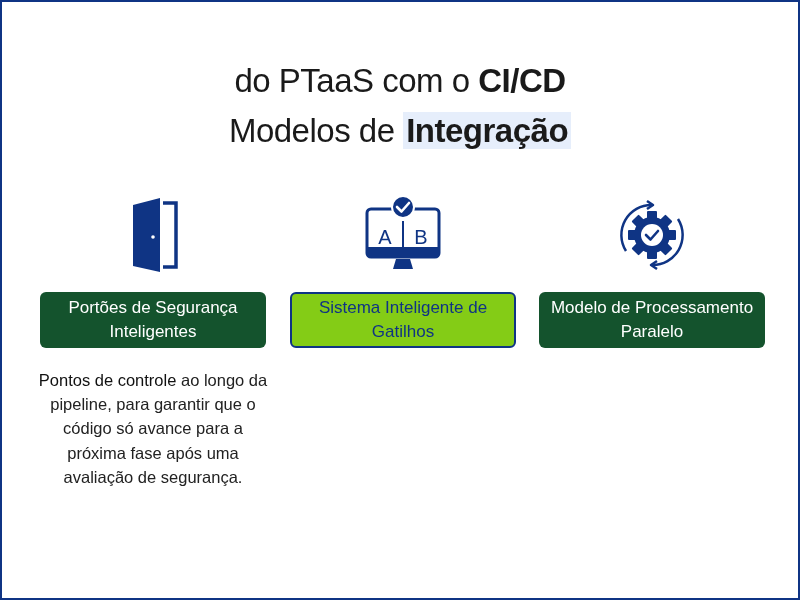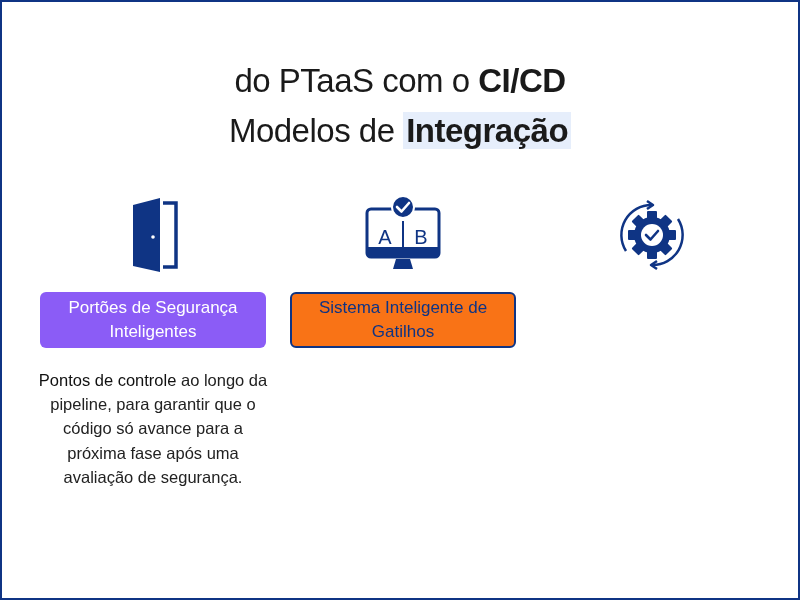--- a/index.html
+++ b/index.html
@@ -44,22 +44,22 @@
     .icon-wrap svg { display: block; }
 
     .label {
       margin: 12px auto 0; width: 226px; height: 56px;
       box-sizing: border-box;
       border-radius: 6px;
       display: flex; align-items: center; justify-content: center;
       font-size: 17px; line-height: 24px;
       padding: 0 4px;
     }
-    .label.filled { background: #8b5cf6; color: #ffffff; }
-    .label.outline { background: #f97316; color: #0f3484; border: 2px solid #0f3484; }
+    .label.filled { background: #14532d; color: #ffffff; }
+    .label.outline { background: #84cc16; color: #0f3484; border: 2px solid #0f3484; }
 
     .desc {
       margin: 20px auto 0; width: 230px;
       font-size: 16.5px; line-height: 24.2px;
       color: #222222;
     }
     .desc b { font-weight: 400; color: #111111; }
   </style>
 </head>
 <body>
@@ -116,13 +116,14 @@
           <rect x="-5" y="-24" width="10" height="10" rx="1"></rect>
           <rect x="-5" y="14" width="10" height="10" rx="1"></rect>
           <rect x="-24" y="-5" width="10" height="10" rx="1"></rect>
           <rect x="14" y="-5" width="10" height="10" rx="1"></rect>
         </g>
       </g>
       <circle cx="40" cy="40" r="11" fill="#ffffff"></circle>
       <polyline points="34,40 38.5,44.5 46,36" fill="none" stroke="#0f3484" stroke-width="2.6" stroke-linecap="round" stroke-linejoin="round"></polyline>
     </svg>
   </div>
+  <div class="label filled">Modelo de Processamento Paralelo</div>
 </div>
 
 </body></html>

